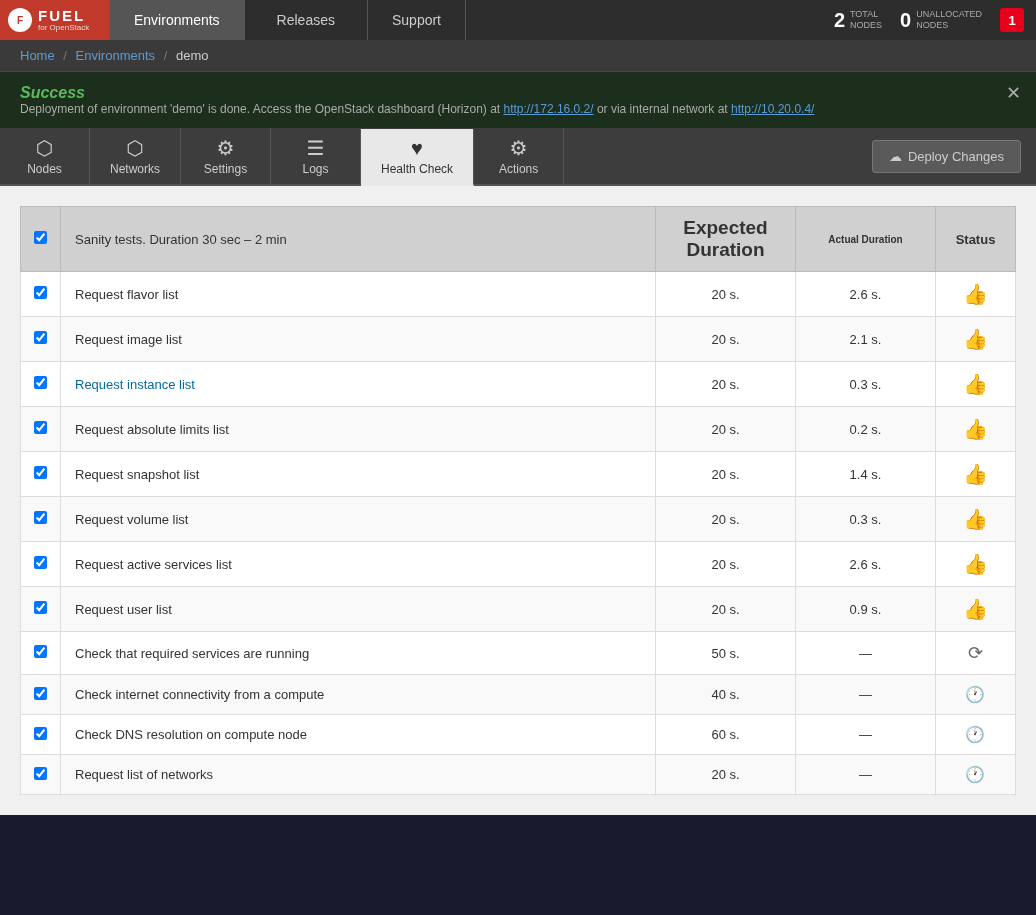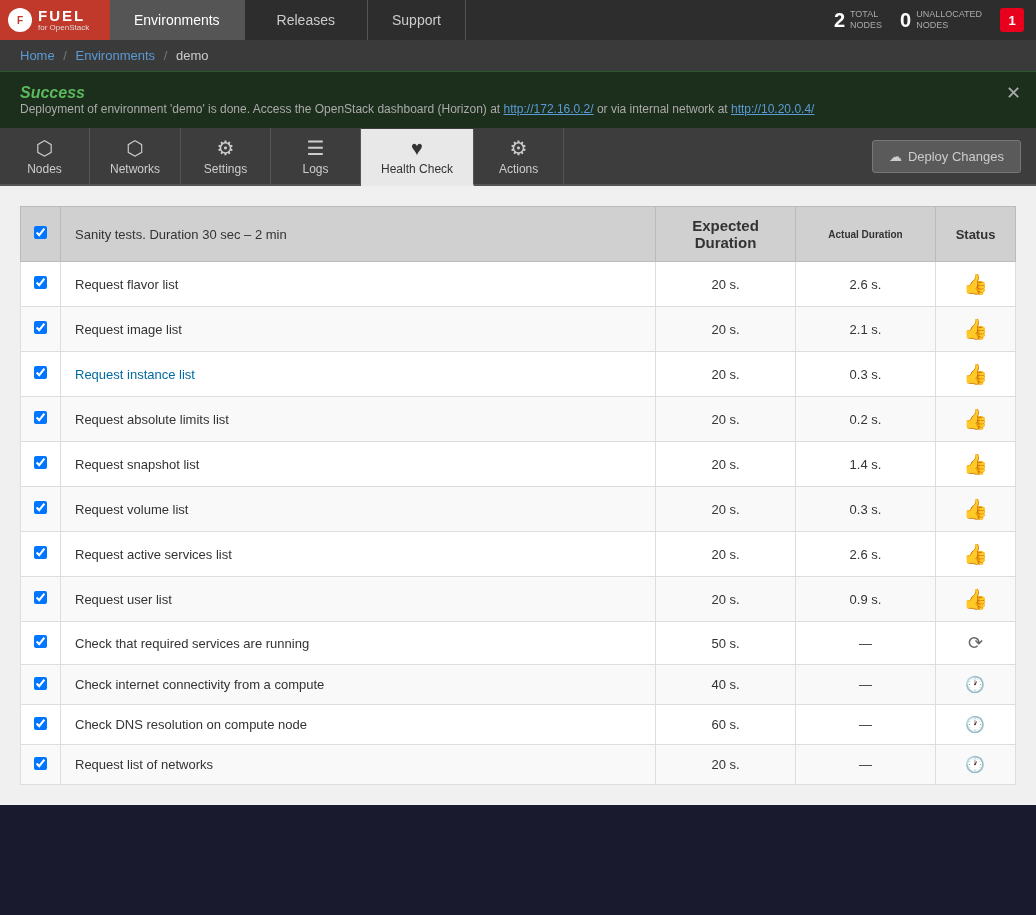--- a/index.html
+++ b/index.html
@@ -92,21 +92,21 @@
 <div style="background:#f0f0f0;min-height:600px;padding:20px;">
 
 
   <table style="width:100%;border-collapse:collapse;background:#fff;border:1px solid #ddd;">
     <thead>
       <tr style="background:#d0d0d0;">
         <th style="width:40px;padding:10px;border:1px solid #bbb;text-align:center;">
           <input type="checkbox" checked="" style="">
         </th>
         <th style="padding:10px 14px;text-align:left;font-weight:normal;font-size:13px;border:1px solid #bbb;">Sanity tests. Duration 30 sec – 2 min</th>
-        <th style="padding:10px 14px;text-align:center;font-weight:bold;font-size:15px;border:1px solid #bbb;width:140px;">Expected Duration</th>
+        <th style="padding:10px 14px;text-align:center;font-weight:bold;font-size:19px;border:1px solid #bbb;width:140px;">Expected Duration</th>
         <th style="padding:10px 14px;text-align:center;font-weight:bold;font-size:10px;border:1px solid #bbb;width:140px;">Actual Duration</th>
         <th style="padding:10px 14px;text-align:center;font-weight:bold;font-size:13px;border:1px solid #bbb;width:80px;">Status</th>
       </tr>
     </thead>
     <tbody id="health-rows">
     <tr style="background: rgb(255, 255, 255);">
     <td style="padding:8px;border:1px solid #ddd;text-align:center;">
       <input type="checkbox" checked="" style="">
     </td>
     <td style="padding:10px 14px;border:1px solid #ddd;font-size:13px;color:#333;">Request flavor list</td>

